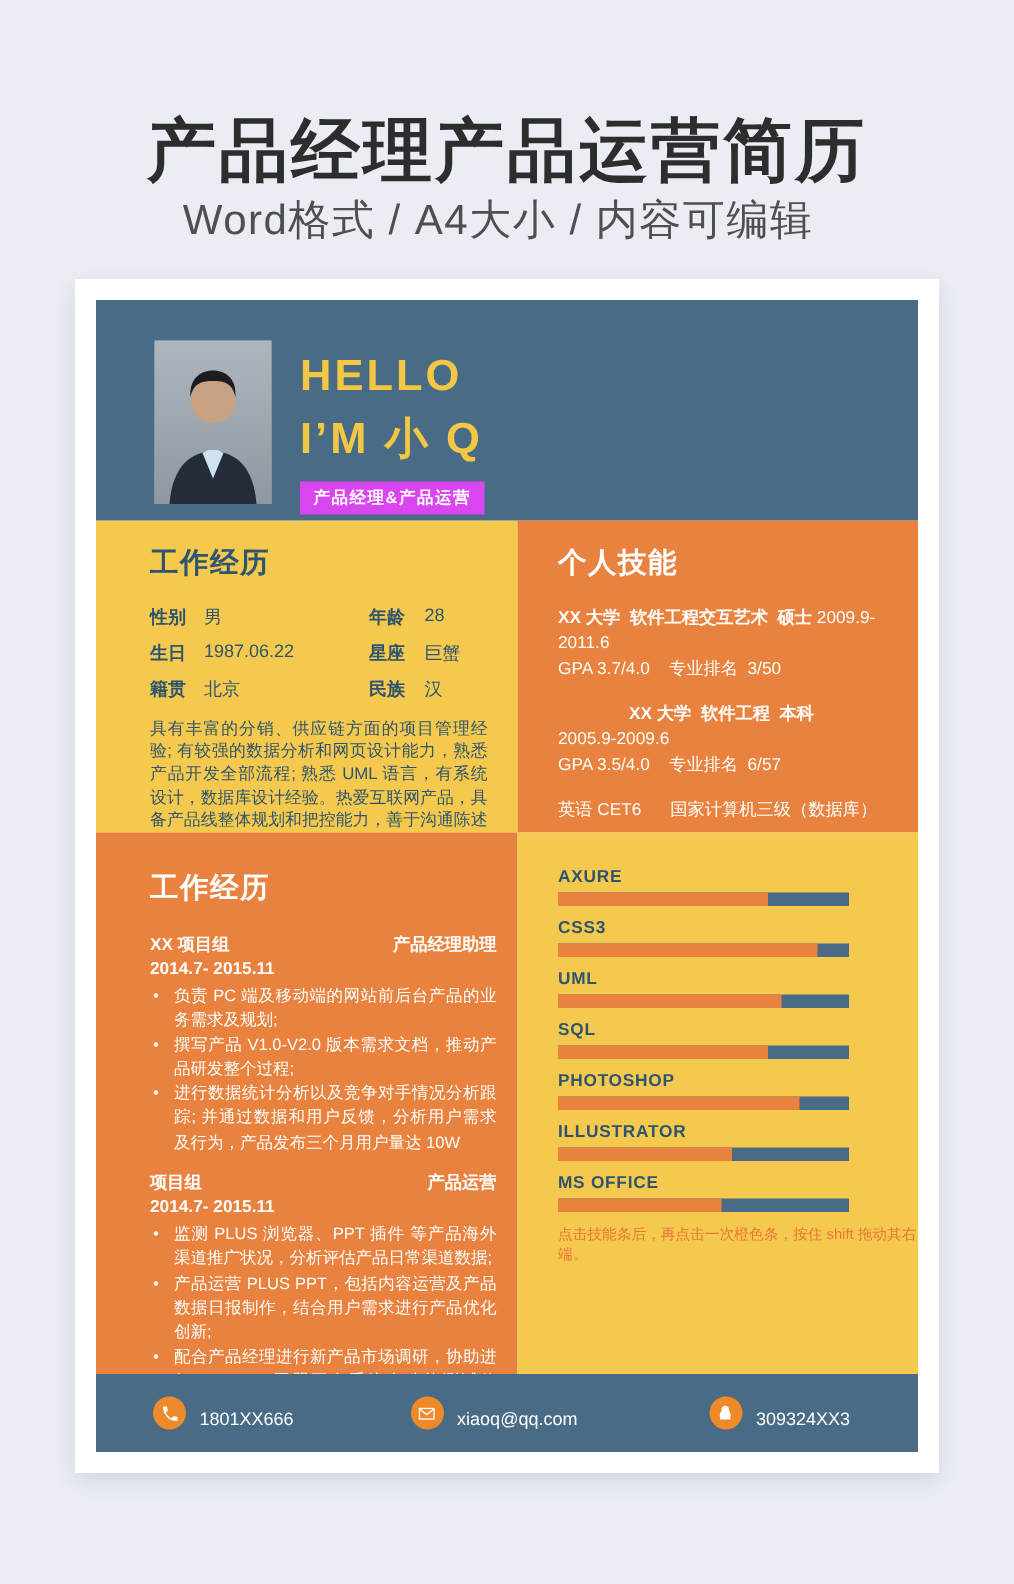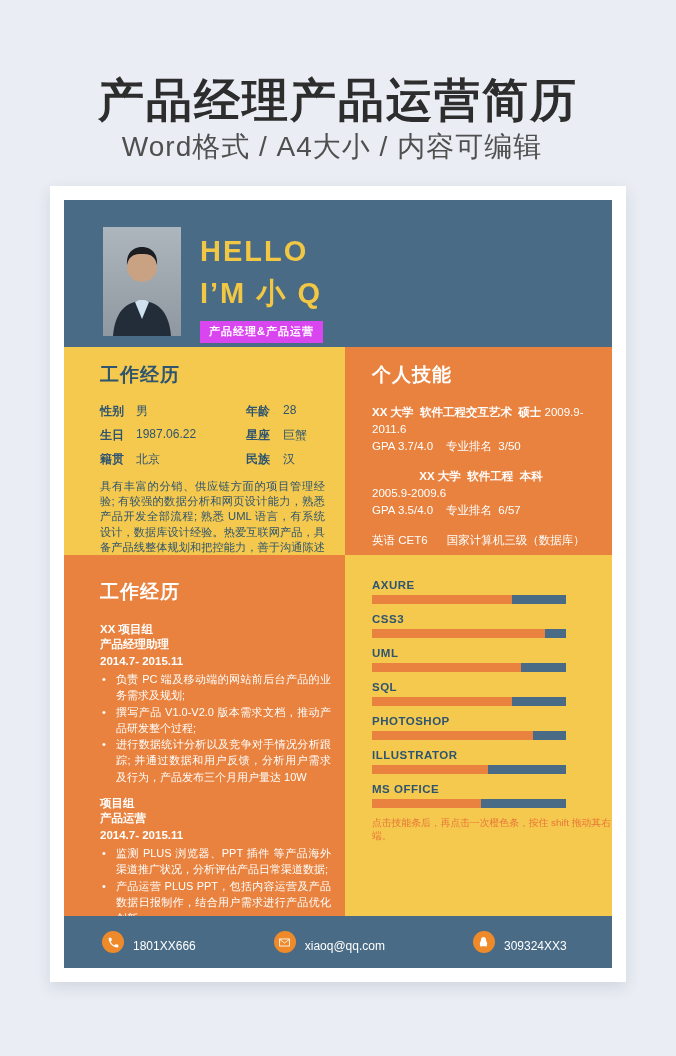--- a/index.html
+++ b/index.html
@@ -76,21 +76,21 @@
   .edu { padding:15px 22px 0 27px; color:#fff; }
   .edu .sec-heading { margin-bottom:16px; }
   .edu-entry { font-size:11.5px; line-height:17px; margin-bottom:13px; }
   .edu-entry .b { font-weight:700;text-align:center; }
   .pre { white-space:pre-wrap; }
 
   
   .work { padding:24px 14px 0 36px; color:#fff; }
   .work .sec-heading { margin-bottom:17px; }
   .job { margin-bottom:11px; }
-  .job-head { display:flex; justify-content:space-between; font-size:11.5px; font-weight:700;flex-direction:column; }
+  .job-head { display:flex; justify-content:space-between; font-size:11.5px; font-weight:700; }
   .job-date { font-size:11.5px; font-weight:700; margin-top:3px; margin-bottom:4px; }
   .bullet-row { display:flex; font-size:11px; line-height:16.3px; }
   .bullet-dot { width:16px; flex:0 0 16px; text-align:left; padding-left:2px; }
   .bullet-text { flex:1; text-align:justify; }
 
   
   .skills { padding:24px 0 0 27px; }
   .skills .sec-heading { margin-bottom:14px; }
   .skill-item { width:194px; margin-bottom:9px; }
   .skill-name { font-size:11.5px; font-weight:700; color:#2e5470; margin-bottom:4px; letter-spacing:.5px; }

